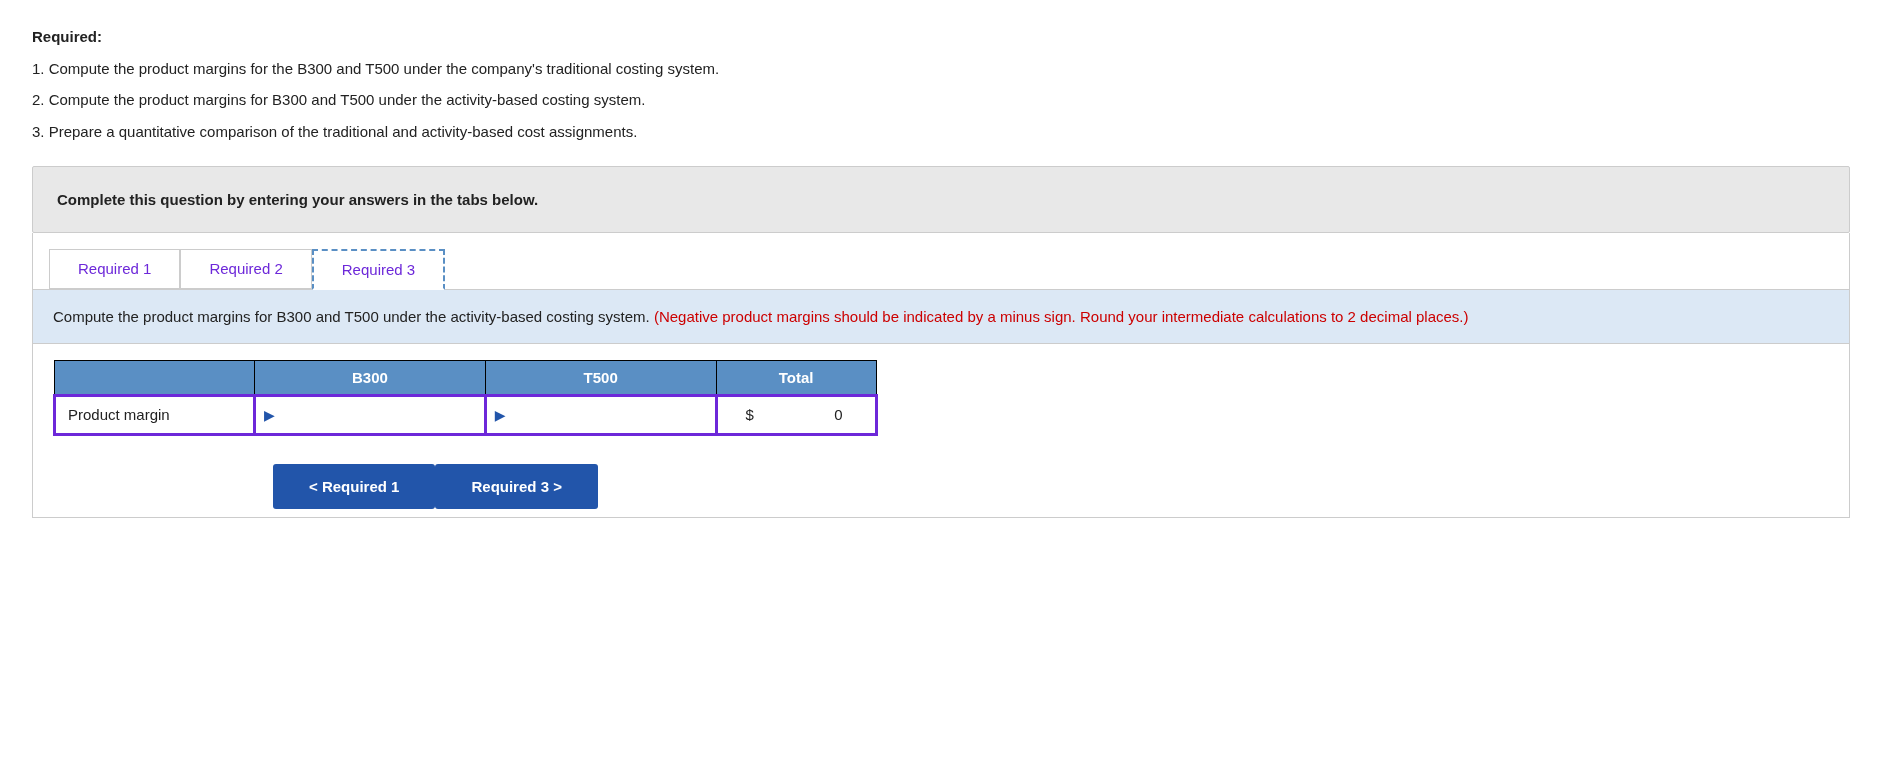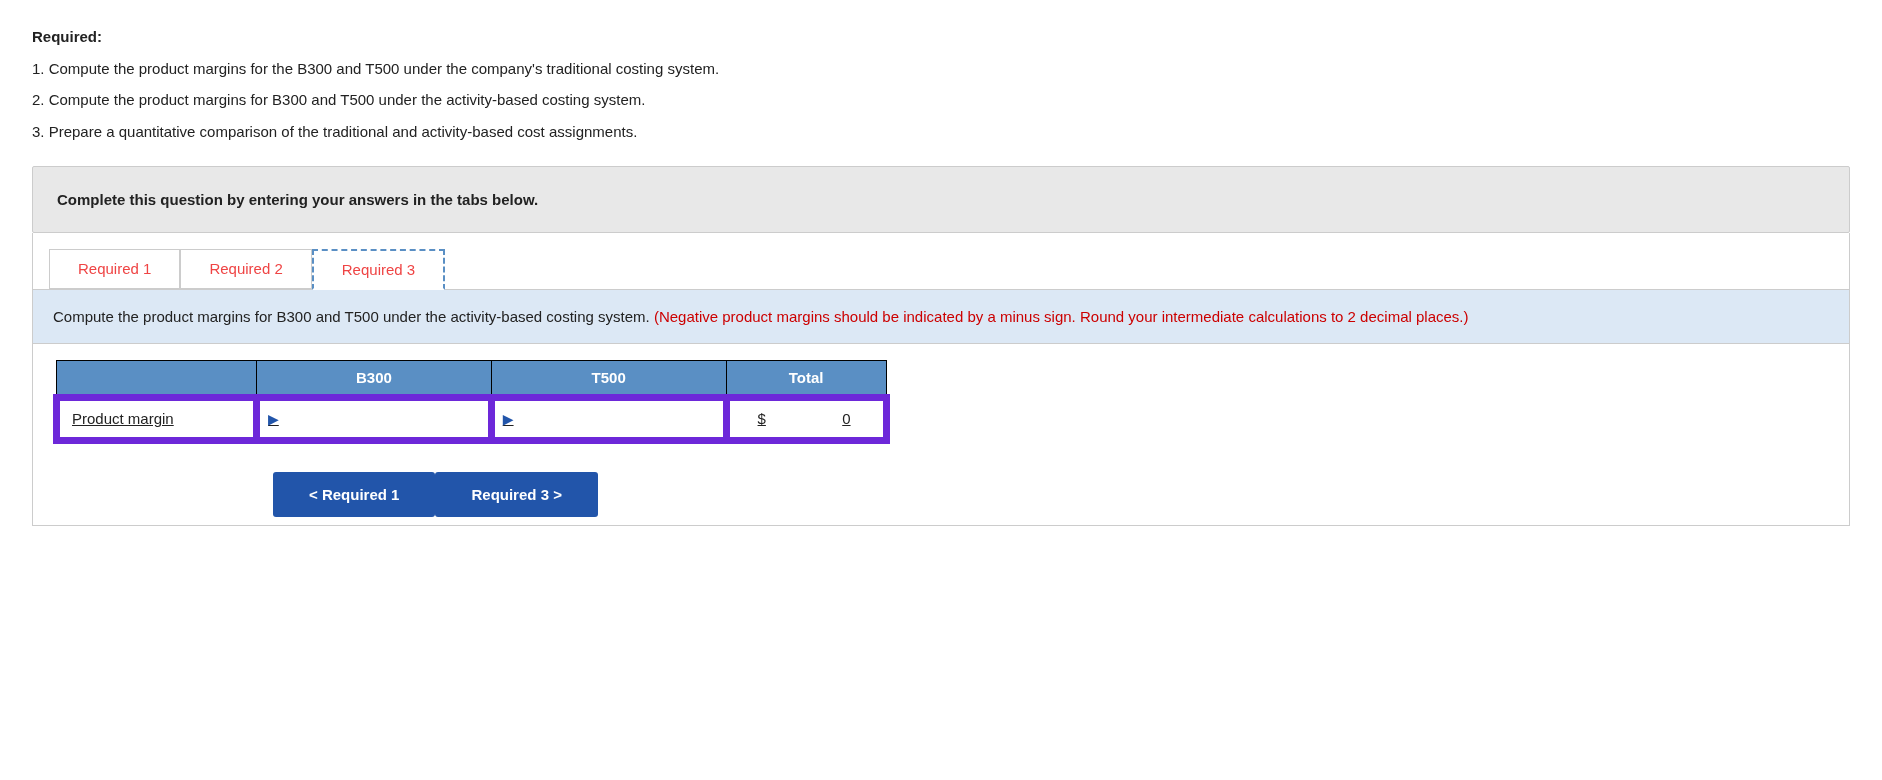--- a/index.html
+++ b/index.html
@@ -56,21 +56,21 @@
       padding-left: 16px;
       gap: 0;
     }
 
     .tab {
       border: 1px solid #ccc;
       padding: 10px 28px;
       cursor: pointer;
       background: #fff;
       font-size: 15px;
-      color: #ef4444;
+      color: #6d28d9;
       position: relative;
     }
 
     .tab.active {
       border: 2px dashed #5a8fc4;
       background: #fff;
       font-weight: normal;
       z-index: 2;
       margin-bottom: -1px;
       border-bottom: 2px solid #fff;
@@ -111,25 +111,24 @@
       border: 1px solid #000000;
       font-size: 15px;
     }
 
     table.data-table th.empty-header {
       background: #5a8fc4;
       min-width: 200px;
     }
 
     table.data-table td {
-      border: 7px solid #6d28d9;
+      border: 3px solid #6d28d9;
       padding: 8px 12px;
       font-size: 15px;
       vertical-align: middle;
-      text-decoration: underline;
     }
 
     table.data-table td.label-cell {
       background: #fff;
       min-width: 200px;
       font-size: 15px;
     }
 
     table.data-table td.input-cell {
       background: #fff;

